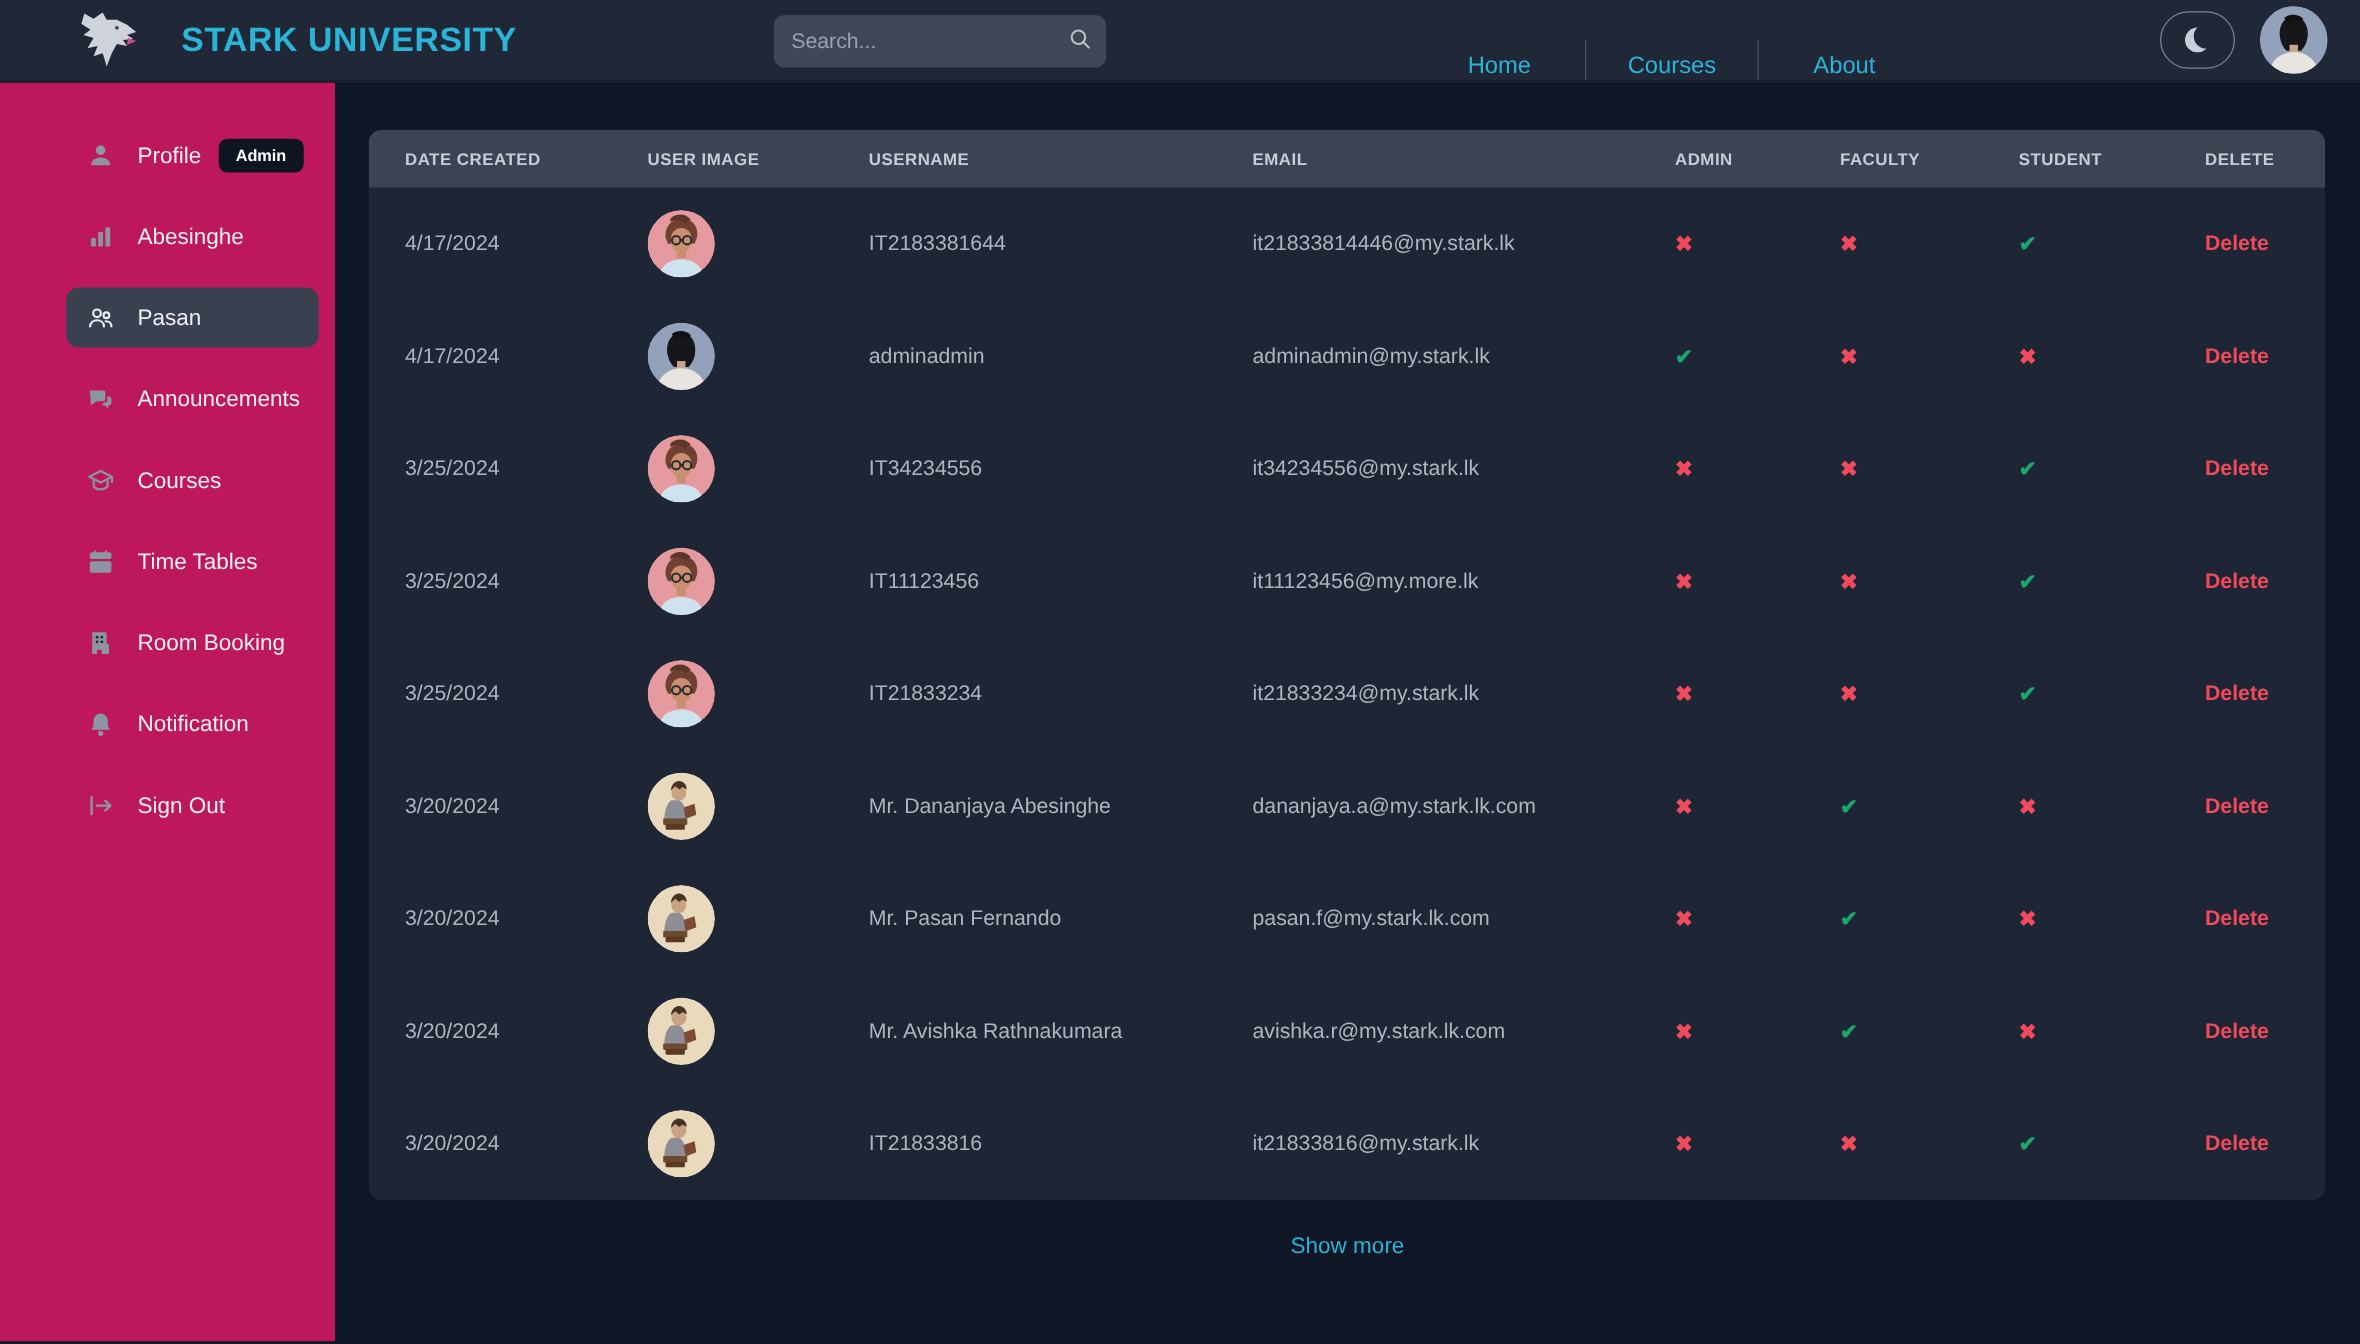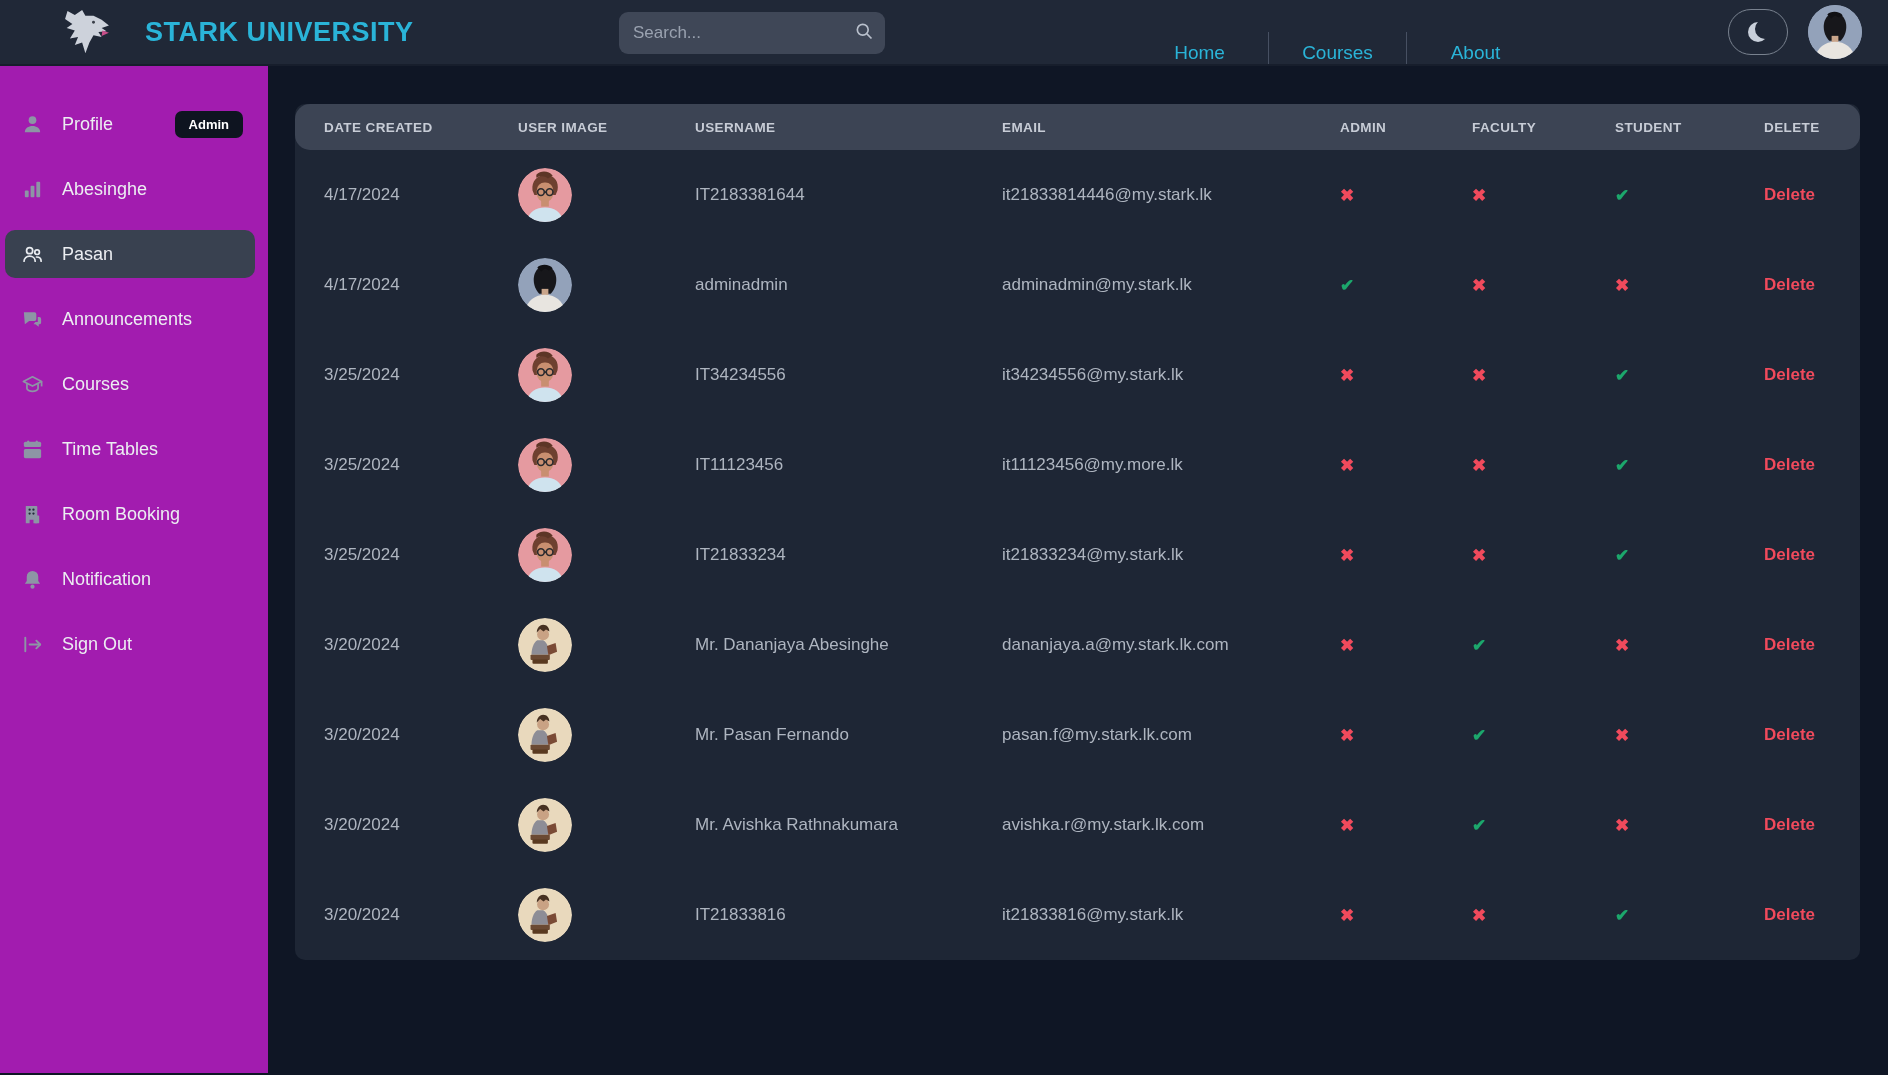--- a/index.html
+++ b/index.html
@@ -19,34 +19,34 @@
   .nav a { display:block; width:137px; text-align:center; color:#2ab4d8; font-size:19px; text-decoration:none; cursor:pointer; }
   .nav .divider { width:1px; height:32px; background:#49536400; background:#475062; }
   .right-controls { position:absolute; right:26px; top:0; height:64px; display:flex; align-items:center; gap:20px; }
   .moon-btn { width:60px; height:46px; border-radius:23px; border:1px solid #79828f; background:transparent; display:flex; align-items:center; justify-content:center; cursor:pointer; }
   .moon { width:20px; height:20px; border-radius:50%; box-shadow:inset 7px -3px 0 0 #c8cfda; }
   .avatar-btn { width:54px; height:54px; border-radius:50%; overflow:hidden; cursor:pointer; background:#93a2ba; }
   .avatar-btn svg { width:100%; height:100%; display:block; }
 
   
   .layout { display:flex; height:1007px; }
-  .sidebar { width:268px; background:#a21caf; padding-top:34px; flex:0 0 268px; }
+  .sidebar { width:268px; background:#be185d; padding-top:34px; flex:0 0 268px;padding-left:48px; }
   .side-item { height:48px; margin:0 13px 17px 5px; border-radius:10px; display:flex; align-items:center; padding-left:15px; color:#eceef2; font-size:18px; cursor:pointer; }
   .side-item.active { background:#394150; }
   .side-item .s-icon { width:24px; height:24px; margin-right:18px; color:#8d95a5; display:flex; align-items:center; justify-content:center; }
   .side-item.active .s-icon { color:#e9ecf1; }
   .side-item .s-icon svg { width:23px; height:23px; }
   .side-item .badge { margin-left:auto; margin-right:12px; background:#0e1420; color:#ffffff; font-size:13px; font-weight:bold; padding:6px 14px; border-radius:7px; }
 
   .main { flex:1; position:relative; }
 
   
   .table-card { margin:38px 28px 0 27px; border-radius:10px; overflow:hidden; background:#1e2635; }
   .grid-row { display:grid; grid-template-columns:223px 177px 307px 338px 132px 143px 149px 1fr; align-items:center; }
-  .thead { background:#3c4454; height:46px; color:#c7ccd6; font-size:13.5px; font-weight:bold; letter-spacing:0.4px;border-radius:15px; }
+  .thead { background:#3c4454; height:46px; color:#c7ccd6; font-size:13.5px; font-weight:bold; letter-spacing:0.4px; }
   .thead .cell { padding-left:0; }
   .cell.c-date { padding-left:29px; }
   .trow { height:90px; color:#aeb5c0; font-size:17px; }
   .user-avatar { width:54px; height:54px; border-radius:50%; overflow:hidden; }
   .user-avatar svg { width:100%; height:100%; display:block; }
   .mark { font-size:17px; font-weight:bold; }
   .mark.ok { color:#1ca76c; }
   .mark.no { color:#f04a5c; }
   .delete-link { color:#f04a5c; font-weight:bold; text-decoration:none; cursor:pointer; font-size:17px; }
   .show-more-wrap { text-align:center; margin-top:26px; }
@@ -455,16 +455,19 @@
     <div class="cell c-email">it21833816@my.stark.lk</div>
     <div class="cell c-admin"><span class="mark no">✖</span></div>
     <div class="cell c-faculty"><span class="mark no">✖</span></div>
     <div class="cell c-student"><span class="mark ok">✔</span></div>
     <div class="cell c-delete">
       <a class="delete-link">Delete</a>
     </div>
   </div>
 </div>
       </div>
+      <div class="show-more-wrap">
+        <a class="show-more">Show more</a>
+      </div>
     </main>
 
   </div>
 </div>
 
 </body></html>

